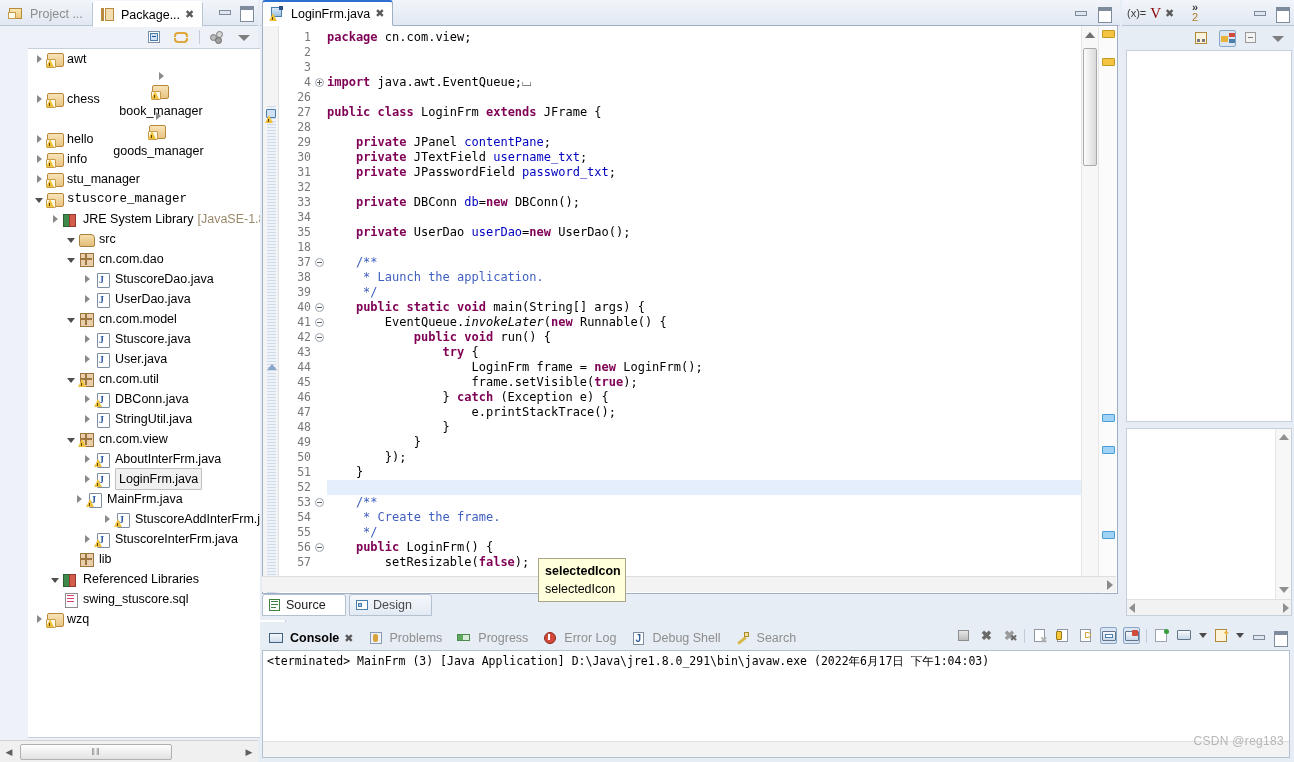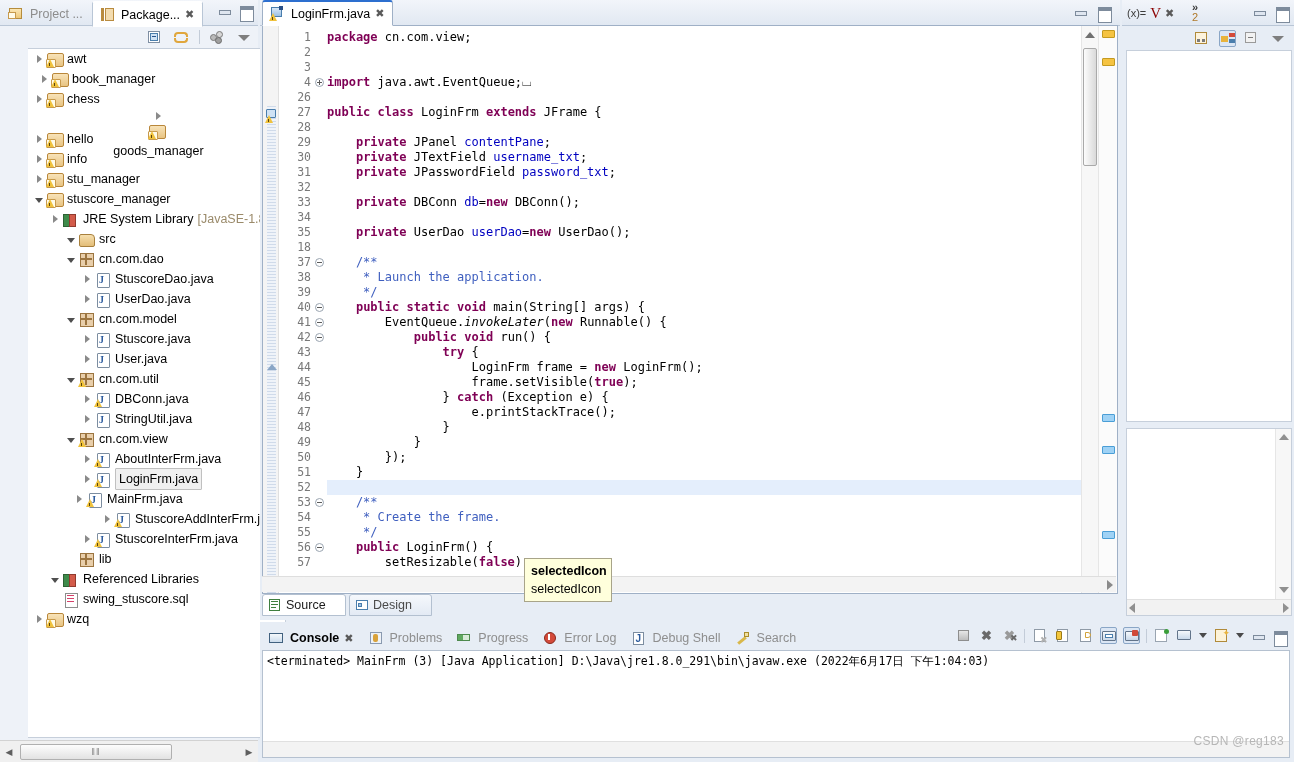--- a/index.html
+++ b/index.html
@@ -334,21 +334,21 @@
     height:22px; padding:0 19px 0 5px;
     font-size:12.5px; color:#4a4a4a;
     border:1px solid #b3c0d0;
     background: linear-gradient(to bottom,#f5f8fc,#e3eaf4);
     border-radius:3px 3px 0 0;
     cursor:default;
   }
   .sdtab.active { background:#ffffff; color:#1a1a1a; }
 
   #tooltip {
-    position:absolute; left:264px; top:558px; width:88px; height:44px;
+    position:absolute; left:278px; top:558px; width:88px; height:44px;
     background:#ffffdc; border:1px solid #a8a489;
     z-index:40;
     font-size:12.5px;
     padding:3px 6px;
     line-height:18px;
   }
   #tooltip .t1 { font-weight:bold; color:#000; }
   #tooltip .t2 { color:#000; }
 
   
@@ -522,21 +522,21 @@
     </div>
 
     <div id="tree">
         <div class="row" style="padding-left: 4px;">
           <span class="arrow collapsed"></span>
           <span class="ic ic-proj">
             <span class="warnbadge" style="position: absolute; left: 0px; top: 1px; width: 10px; height: 14px;"></span>
           </span>
           <span class="lbl">awt</span>
         </div>
-        <div class="row" style="padding-left: 9px;">
+        <div class="row" style="padding-left: 9px; flex-direction: column;">
           <span class="arrow collapsed"></span>
           <span class="ic ic-proj">
             <span class="warnbadge" style="position: absolute; left: 0px; top: 1px; width: 10px; height: 14px;"></span>
           </span>
           <span class="lbl">book_manager</span>
         </div>
         <div class="row" style="padding-left: 4px;">
           <span class="arrow collapsed"></span>
           <span class="ic ic-proj">
             <span class="warnbadge" style="position: absolute; left: 0px; top: 1px; width: 10px; height: 14px;"></span>
@@ -564,21 +564,21 @@
           </span>
           <span class="lbl">info</span>
         </div>
         <div class="row" style="padding-left: 4px;">
           <span class="arrow collapsed"></span>
           <span class="ic ic-proj">
             <span class="warnbadge" style="position: absolute; left: 0px; top: 1px; width: 10px; height: 14px;"></span>
           </span>
           <span class="lbl">stu_manager</span>
         </div>
-        <div class="row" style="padding-left: 4px;">
+        <div class="row" style="padding-left: 4px; font-family: Liberation Mono, monospace;">
           <span class="arrow expanded"></span>
           <span class="ic ic-proj">
             <span class="warnbadge" style="position: absolute; left: 0px; top: 1px; width: 10px; height: 14px;"></span>
           </span>
           <span class="lbl">stuscore_manager</span>
         </div>
         <div class="row" style="padding-left: 20px;">
           <span class="arrow collapsed"></span>
           <span class="ic ic-lib"></span>
           <span class="lbl">JRE System Library</span>

